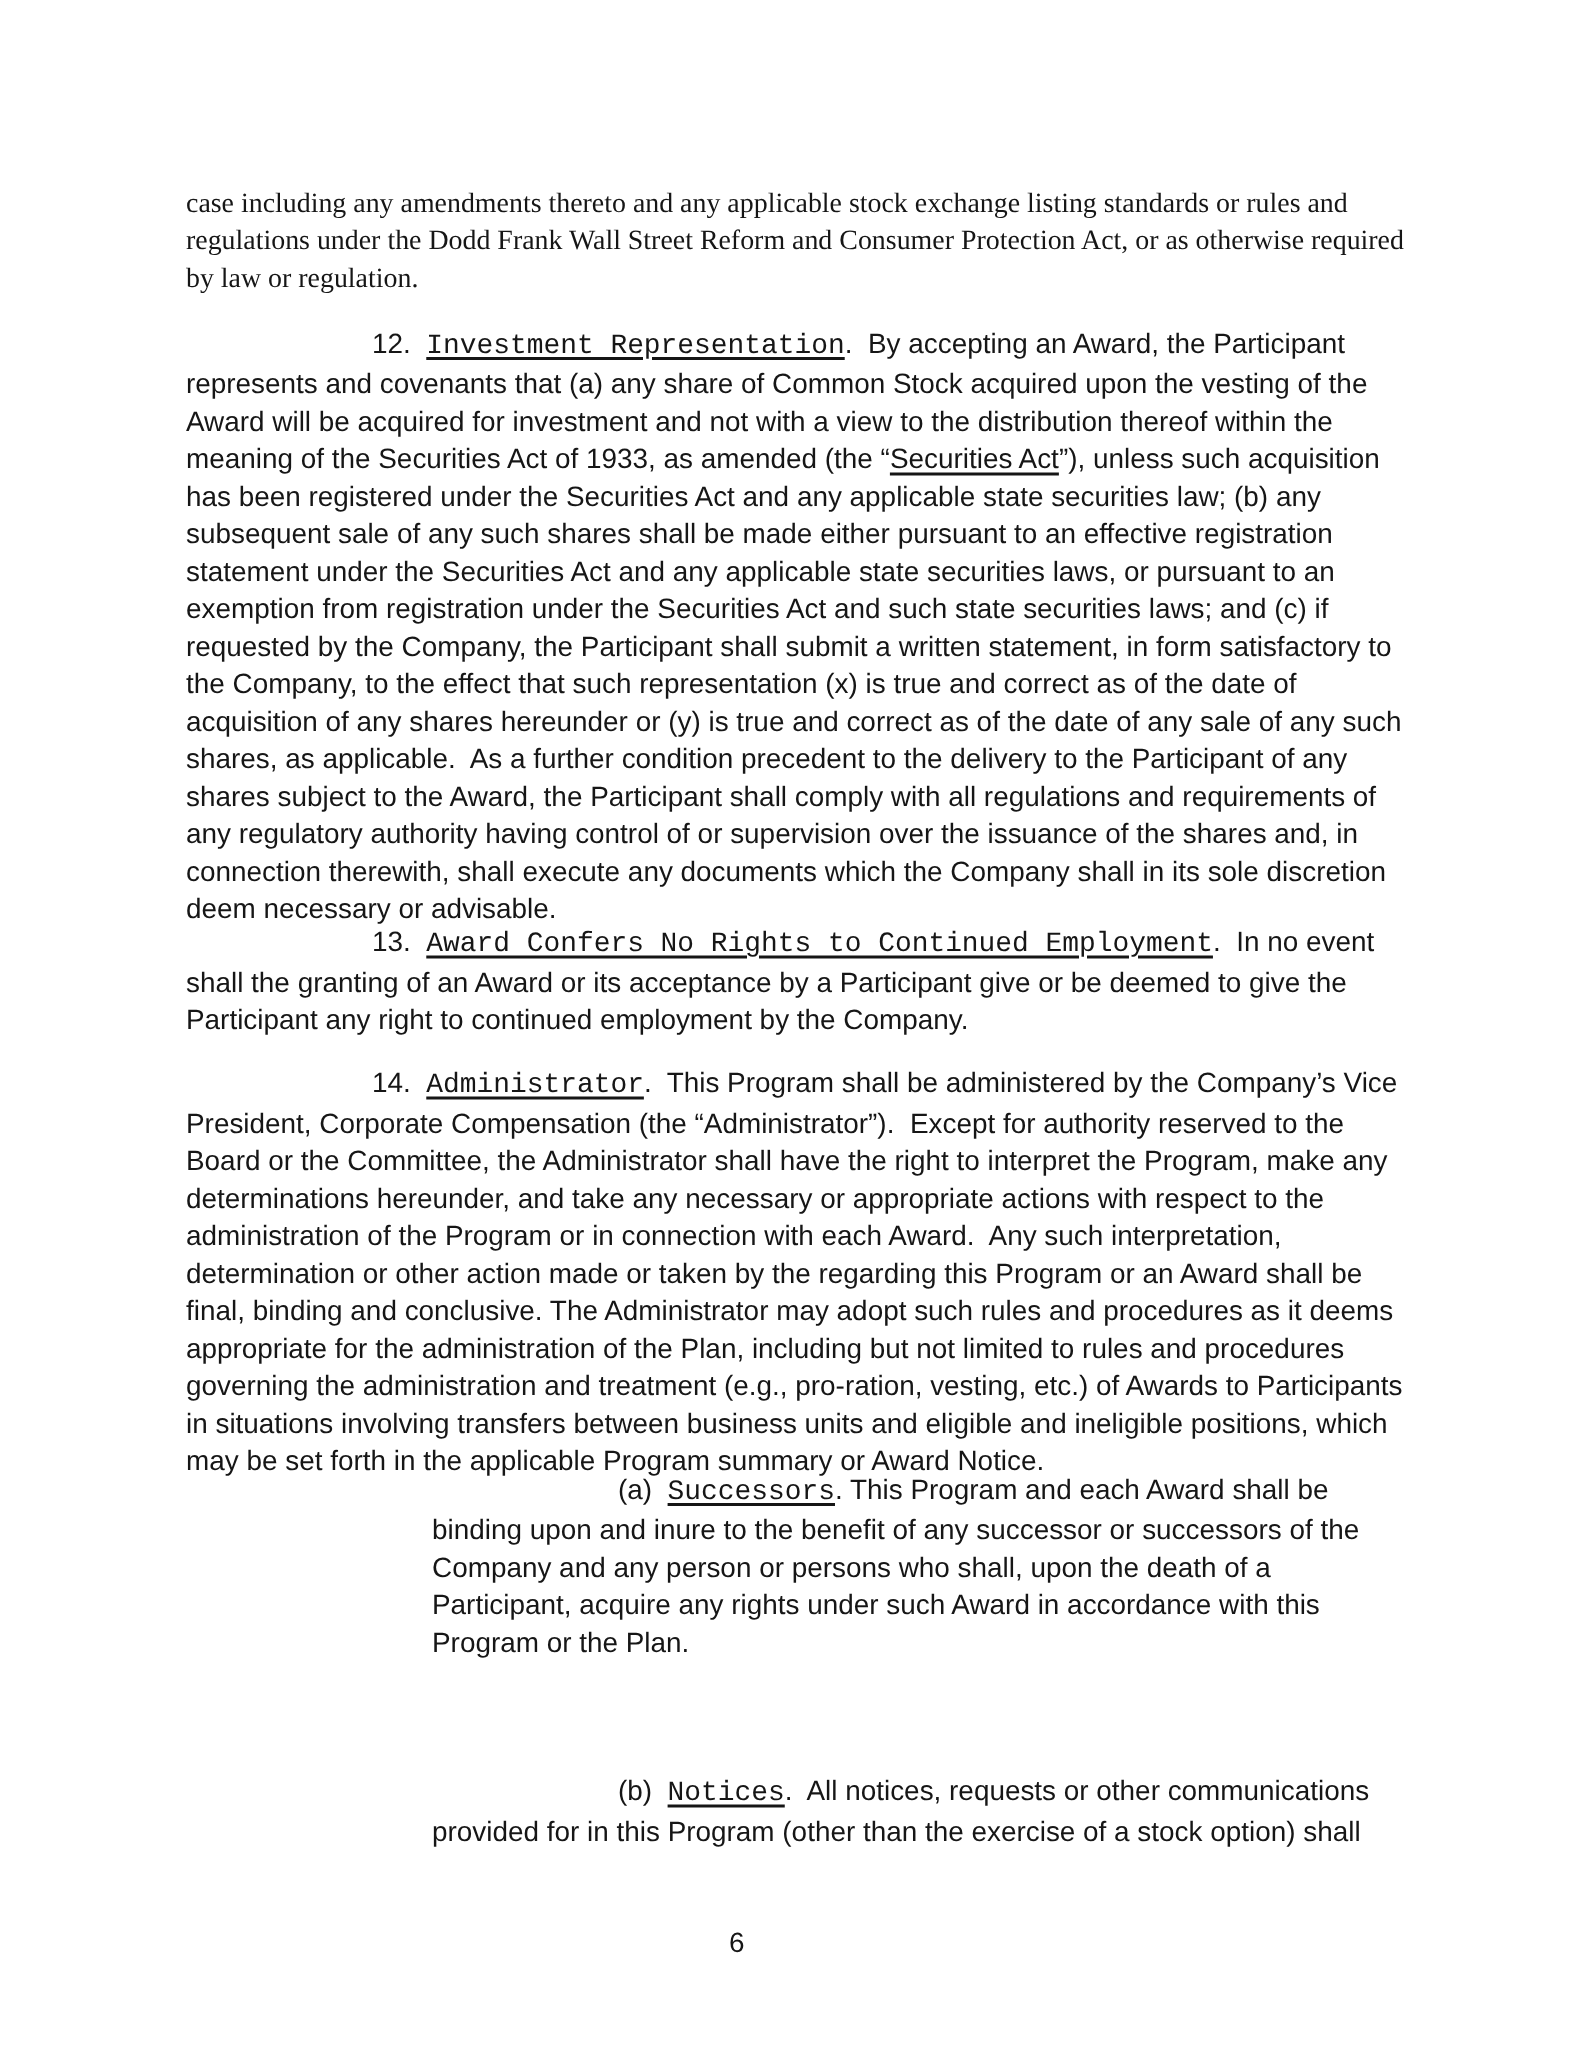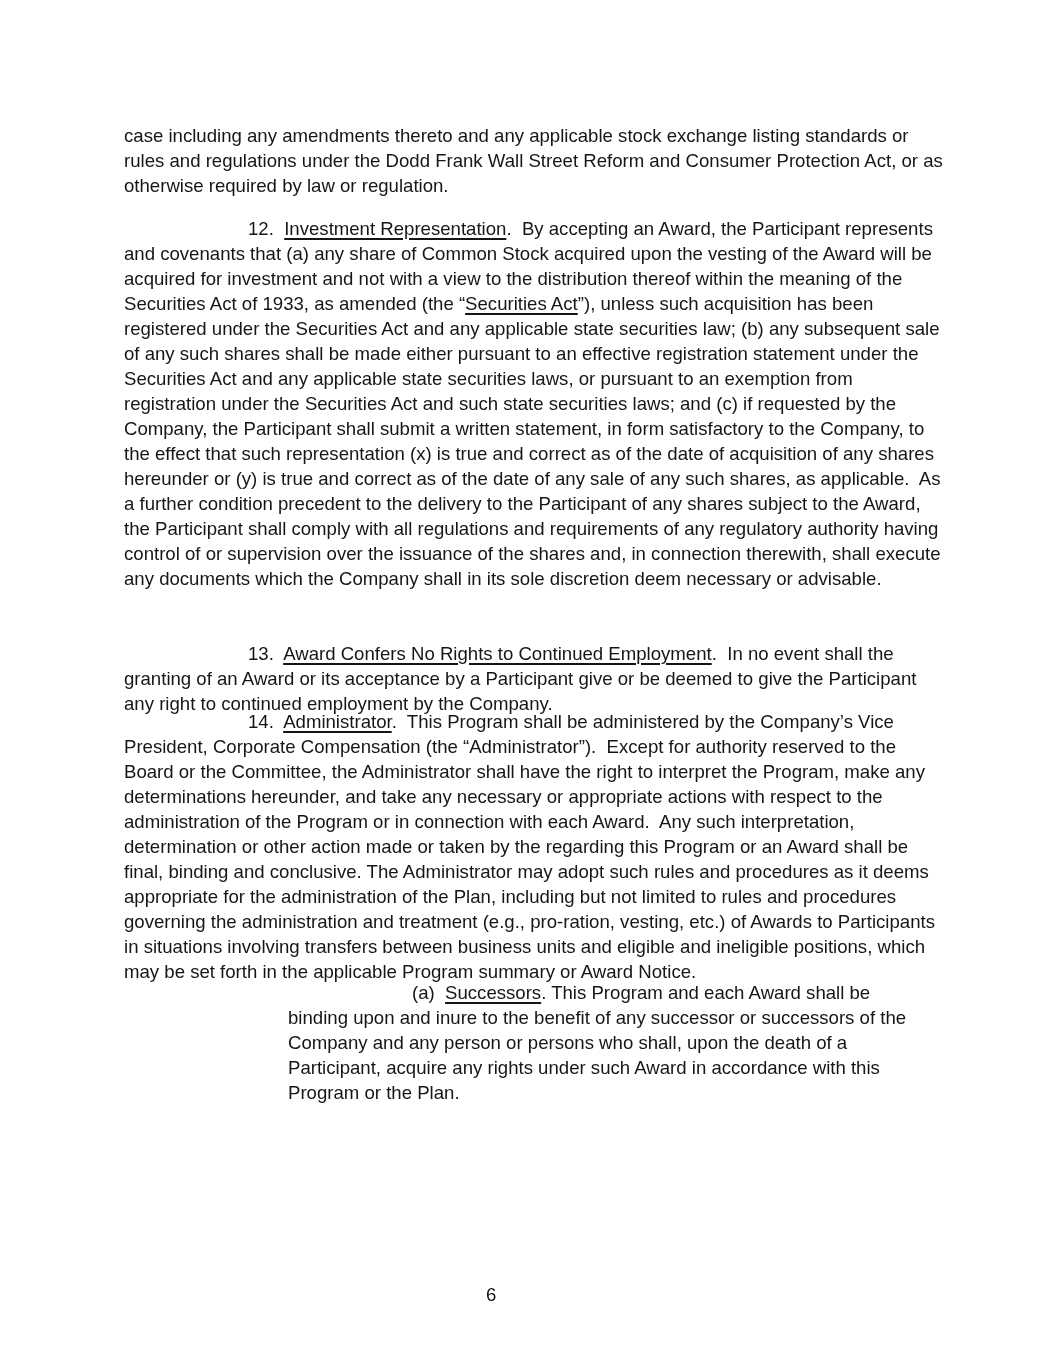--- a/index.html
+++ b/index.html
@@ -29,34 +29,35 @@
     text-indent: 124px;
   }
   .para.sub {
     left: 288px;
     width: 632px;
   }
   .para span.u {
     text-decoration: underline;
     text-decoration-thickness: 2px;
     text-underline-offset: 3px;
+    font-family: Liberation Mono, monospace;
   }
   .para span.serif {
     font-family: Liberation Sans, sans-serif;
   }
   .page-number {
     position: absolute;
     top: 1282px;
     left: 486px;
     white-space: pre;
   }
   
-  #p0 { top: 123px; }
+  #p0 { top: 123px; font-family: Liberation Serif, serif; }
   #p1 { top: 216px; }
-  #p2 { top: 615px; margin-top: 26px; }
+  #p2 { top: 615px; }
   #p3 { top: 709px; }
   #p4 { top: 997px; }
   #p5 { top: 980px; }
   #p6 { top: 1181px; }
 </style>
 </head>
 <body>
 
 <div class="page">
 
@@ -64,16 +65,17 @@
 
   <div id="p1" class="para indent"><span>12.  </span><span class="u">Investment Representation</span><span>.  By accepting an Award, the Participant represents and covenants that (a) any share of Common Stock acquired upon the vesting of the Award will be acquired for investment and not with a view to the distribution thereof within the meaning of the Securities Act of 1933, as amended </span><span class="serif">(the “</span><span class="u serif">Securities Act</span><span class="serif">”), unless such </span><span>acquisition has been registered under the Securities Act and any applicable state securities law; (b) any subsequent sale of any such shares shall be made either pursuant to an effective registration statement under the Securities Act and any applicable state securities laws, or pursuant to an exemption from registration under the Securities Act and such state securities laws; and (c) if requested by the Company, the Participant shall submit a written statement, in form satisfactory to the Company, to the effect that such representation (x) is true and correct as of the date of acquisition of any shares hereunder or (y) is true and correct as of the date of any sale of any such shares, as applicable.  As a further condition precedent to the delivery to the Participant of any shares subject to the Award, the Participant shall comply with all regulations and requirements of any regulatory authority having control of or supervision over the issuance of the shares and, in connection therewith, shall execute any documents which the Company shall in its sole discretion deem necessary or advisable.</span></div>
 
   <div id="p2" class="para indent"><span>13.  </span><span class="u">Award Confers No Rights to Continued Employment</span><span>.  In no event shall the granting of an Award or its acceptance by a Participant give or be deemed to give the Participant any right to continued employment by the Company.</span></div>
 
   <div id="p3" class="para indent"><span>14.  </span><span class="u">Administrator</span><span>.  </span><span class="serif">This Program shall be administered by the Company’s Vice </span><span>President, Corporate </span><span class="serif">Compensation (the “Administrator”).  </span><span>Except for authority reserved to the Board or the Committee, the Administrator shall have the right to interpret the Program, make any determinations hereunder, and take any necessary or appropriate actions with respect to the administration of the Program or in connection with each Award.  Any such interpretation, determination or other action made or taken by the regarding this Program or an Award shall be final, binding and conclusive. The Administrator may adopt such rules and procedures as it deems appropriate for the administration of the Plan, including but not limited to rules and procedures governing the administration and treatment (e.g., pro-ration, vesting, etc.) of Awards to Participants in situations involving transfers between business units and eligible and ineligible positions, which may be set forth in the applicable Program summary or Award Notice.</span></div>
 
 
   <div id="p5" class="para sub indent"><span>(a)  </span><span class="u">Successors</span><span>. This Program and each Award shall be binding upon and inure to the benefit of any successor or successors of the Company and any person or persons who shall, upon the death of a Participant, acquire any rights under such Award in accordance with this Program or the Plan.</span></div>
 
+  <div id="p6" class="para sub indent"><span>(b)  </span><span class="u">Notices</span><span>.  All notices, requests or other communications provided for in this Program (other than the exercise of a stock option) shall</span></div>
 
   <div class="page-number">6</div>
 
 </div>
 
 </body></html>

